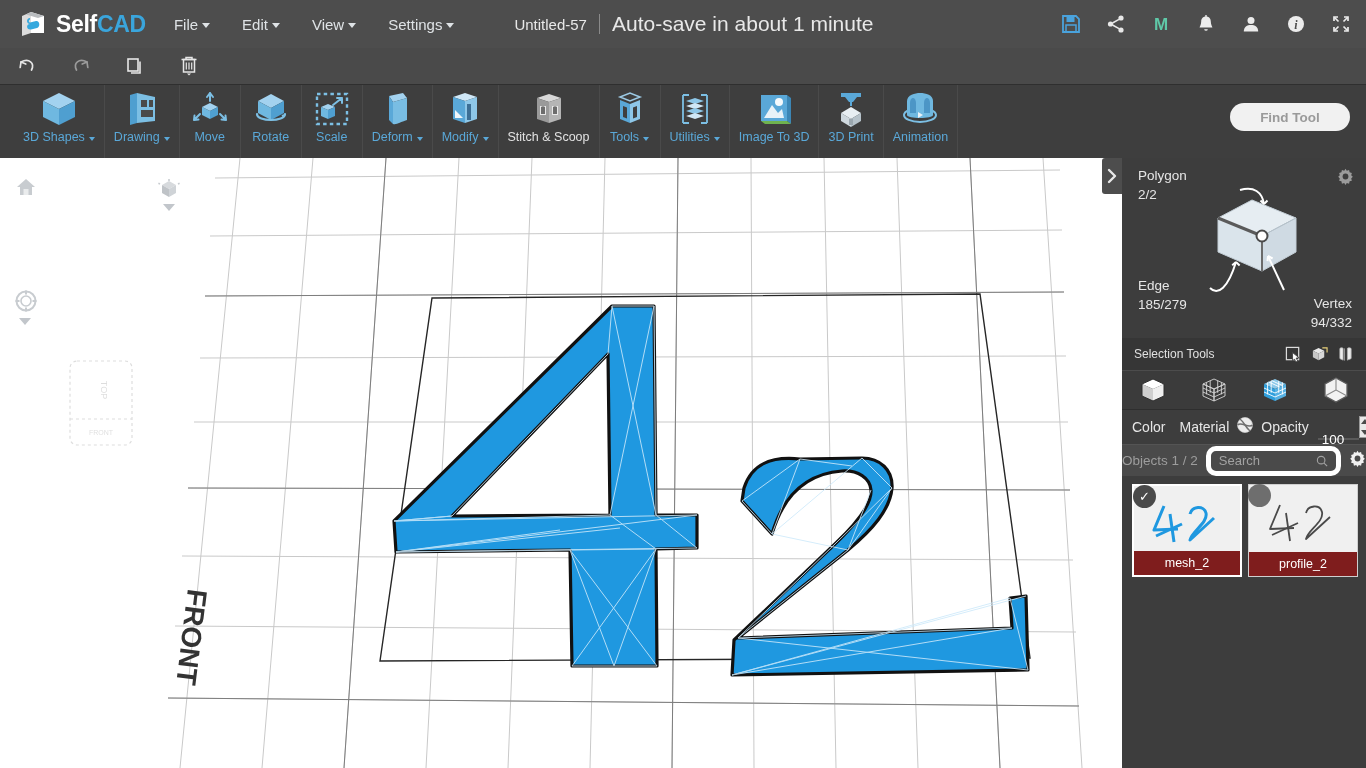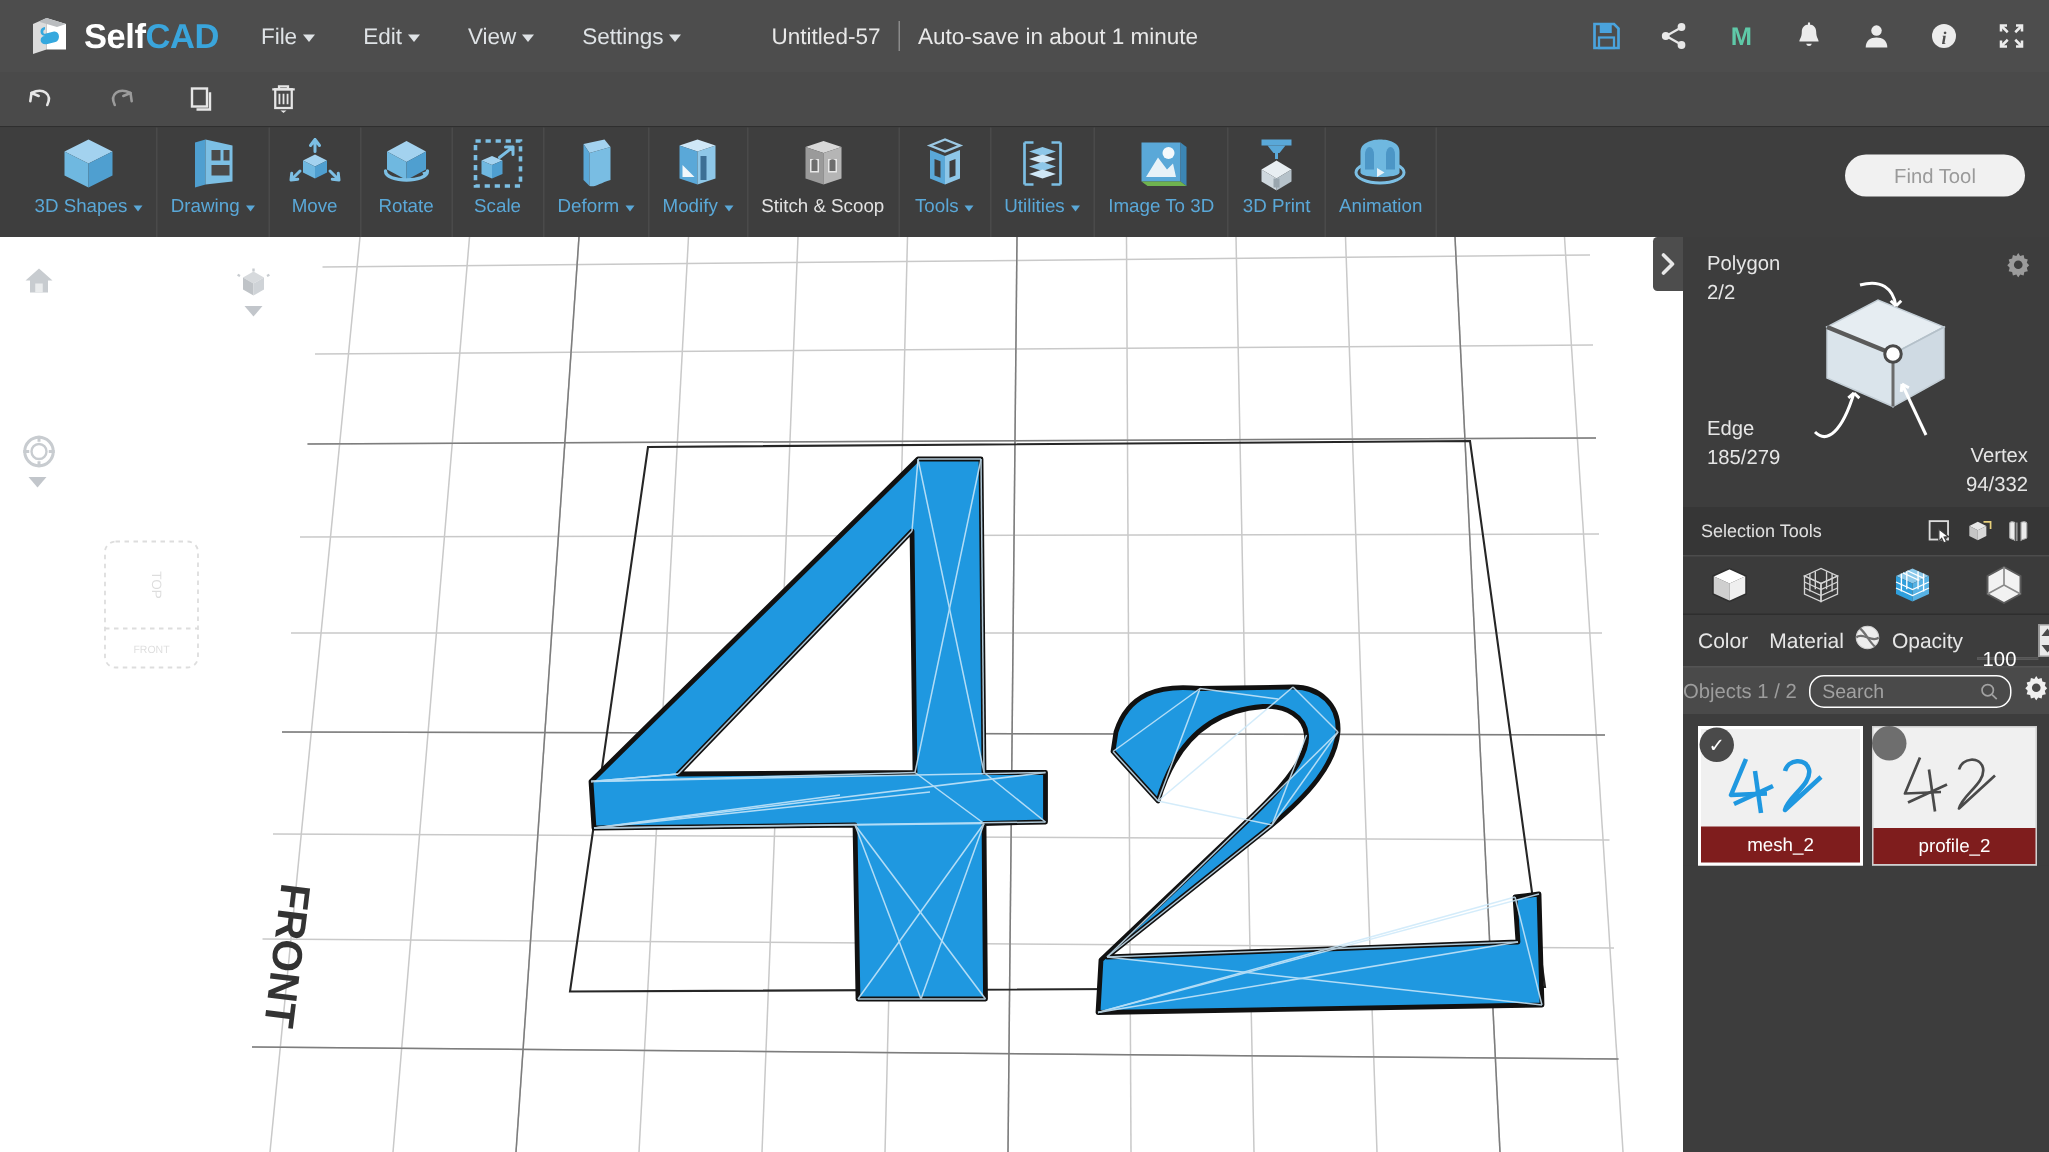--- a/index.html
+++ b/index.html
@@ -28,21 +28,21 @@
     display: flex; align-items: center; gap: 4px; padding: 4px 2px;
   }
   .caret {
     width: 0; height: 0; border-left: 4px solid transparent;
     border-right: 4px solid transparent; border-top: 5px solid #dfe3e6;
     display: inline-block; margin-top: 3px;
   }
   .title-block { display: flex; align-items: center; margin-left: 58px; gap: 12px; }
   .doc-title { color: #e8e8e8; font-size: 15px; }
   .title-sep { width: 1px; height: 20px; background: #8a8a8a; }
-  .autosave { color: #e8e8e8; font-size: 15px; }
+  .autosave { color: #e8e8e8; font-size: 21px; }
   .top-icons {
     position: absolute; right: 14px; top: 0; height: 48px;
     display: flex; align-items: center; gap: 23px;
   }
   .tico { width: 22px; height: 22px; display: flex; align-items: center; justify-content: center; cursor: default; }
 
   
   .editrow {
     position: absolute; left: 0; top: 48px; width: 1366px; height: 36px;
     background: #4a4a4a; display: flex; align-items: center;
@@ -66,21 +66,21 @@
   .tool-lbl { font-size: 12.5px; color: #5aa8d8; display: flex; align-items: center; gap: 4px; white-space: nowrap; }
   .tool-lbl.white { color: #e2e2e2; }
   .caret-sm {
     width: 0; height: 0; border-left: 3.5px solid transparent;
     border-right: 3.5px solid transparent; border-top: 4.5px solid #5aa8d8;
     display: inline-block; margin-top: 3px;
   }
   .findtool {
     position: absolute; right: 16px; top: 18px; width: 120px; height: 28px;
     border-radius: 14px; background: #f1f1f1; display: flex; align-items: center;
-    justify-content: center; color: #9a9a9a; font-size: 13.5px; cursor: text;
+    justify-content: center; color: #9a9a9a; font-size: 13.5px; cursor: text; font-weight: bold;
   }
 
   
   .viewport {
     position: absolute; left: 0; top: 158px; width: 1122px; height: 610px;
     background: #ffffff; overflow: hidden;
   }
   .vp-svg { position: absolute; left: 0; top: 0; }
   .vp-ctl { position: absolute; cursor: default; }
   .vp-caret {
@@ -143,21 +143,21 @@
   }
   .spin-up { width:0;height:0;border-left:4px solid transparent;border-right:4px solid transparent;border-bottom:5px solid #4a4a4a; }
   .spin-dn { width:0;height:0;border-left:4px solid transparent;border-right:4px solid transparent;border-top:5px solid #4a4a4a; }
 
   .objhdr {
     height: 31px; background: #4a4a4a; display: flex; align-items: center;
     padding: 0 0; gap: 8px; border-top: 1px solid #545454;
   }
   .objhdr-lbl { color: #9d9d9d; font-size: 13.5px; white-space: nowrap; }
   .objsearch {
-    flex: 1; height: 20px; border: 1px solid #ffffff; border-radius: 10px;
+    flex: 1; height: 20px; border: 5px solid #ffffff; border-radius: 10px;
     display: flex; align-items: center; justify-content: space-between;
     padding: 0 8px; cursor: text;
   }
   .objsearch span { color: #a2a2a2; font-size: 13px; }
 
   .objgrid { display: flex; gap: 6px; padding: 8px 8px 0 10px; background: #3d3d3d; }
   .objcard {
     width: 110px; height: 93px; background: #f0f0f0; position: relative;
     border: 1px solid #cfcfcf; box-sizing: border-box; cursor: default;
   }

